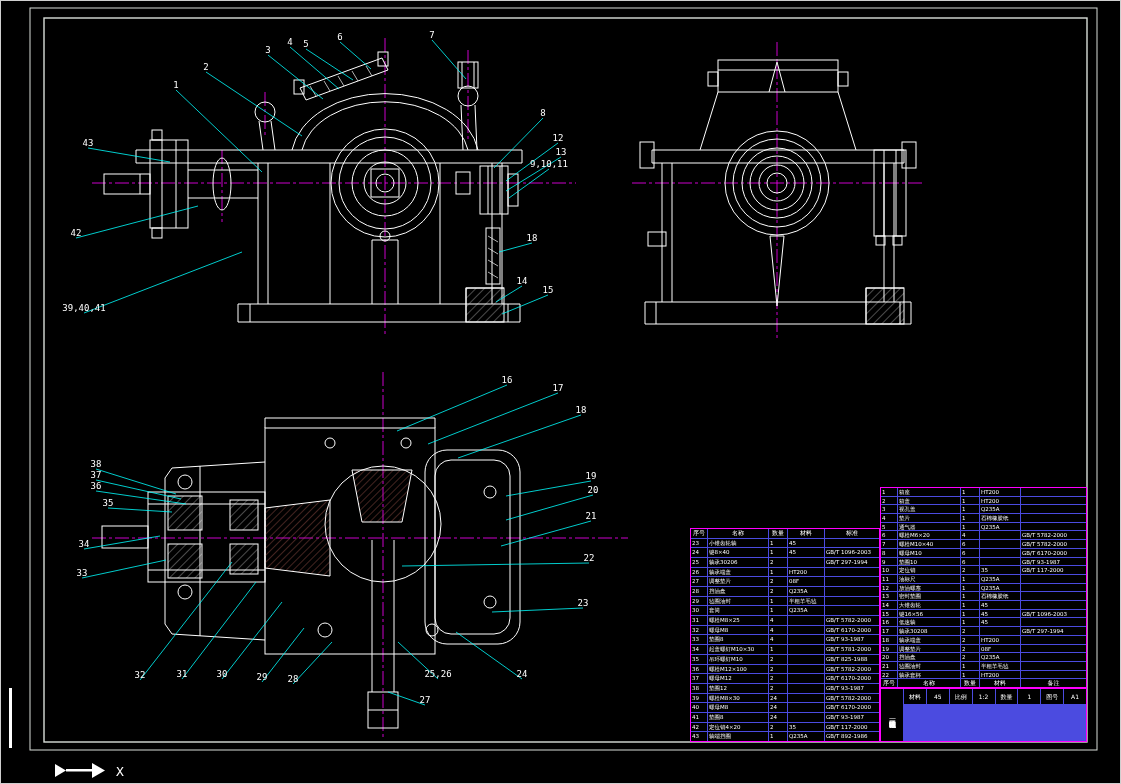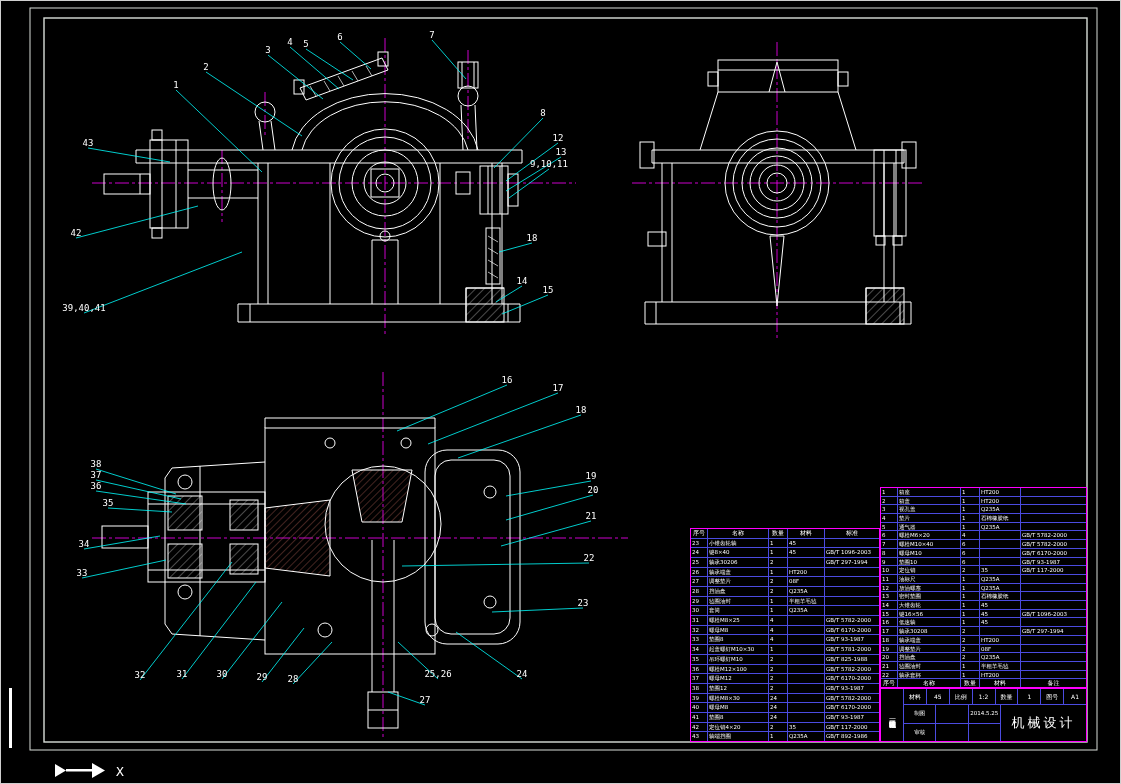--- a/index.html
+++ b/index.html
@@ -522,31 +522,16 @@
     <div class="tb-fields">
       <div>材料</div>
       <div>45</div>
       <div>比例</div>
       <div>1:2</div>
       <div>数量</div>
       <div>1</div>
       <div>图号</div>
       <div>A1</div>
     </div>
-    <div class="tb-mid">
-      <div class="tb-signs">
-        <div class="srow">
-          <span>制图</span>
-          <span></span>
-          <span>2014.5.25</span>
-        </div>
-        <div class="srow">
-          <span>审核</span>
-          <span></span>
-          <span></span>
-        </div>
-      </div>
-      <div class="tb-course">机械设计</div>
-    </div>
   </div>
 </div>
 
 </div>
 
 </body></html>

